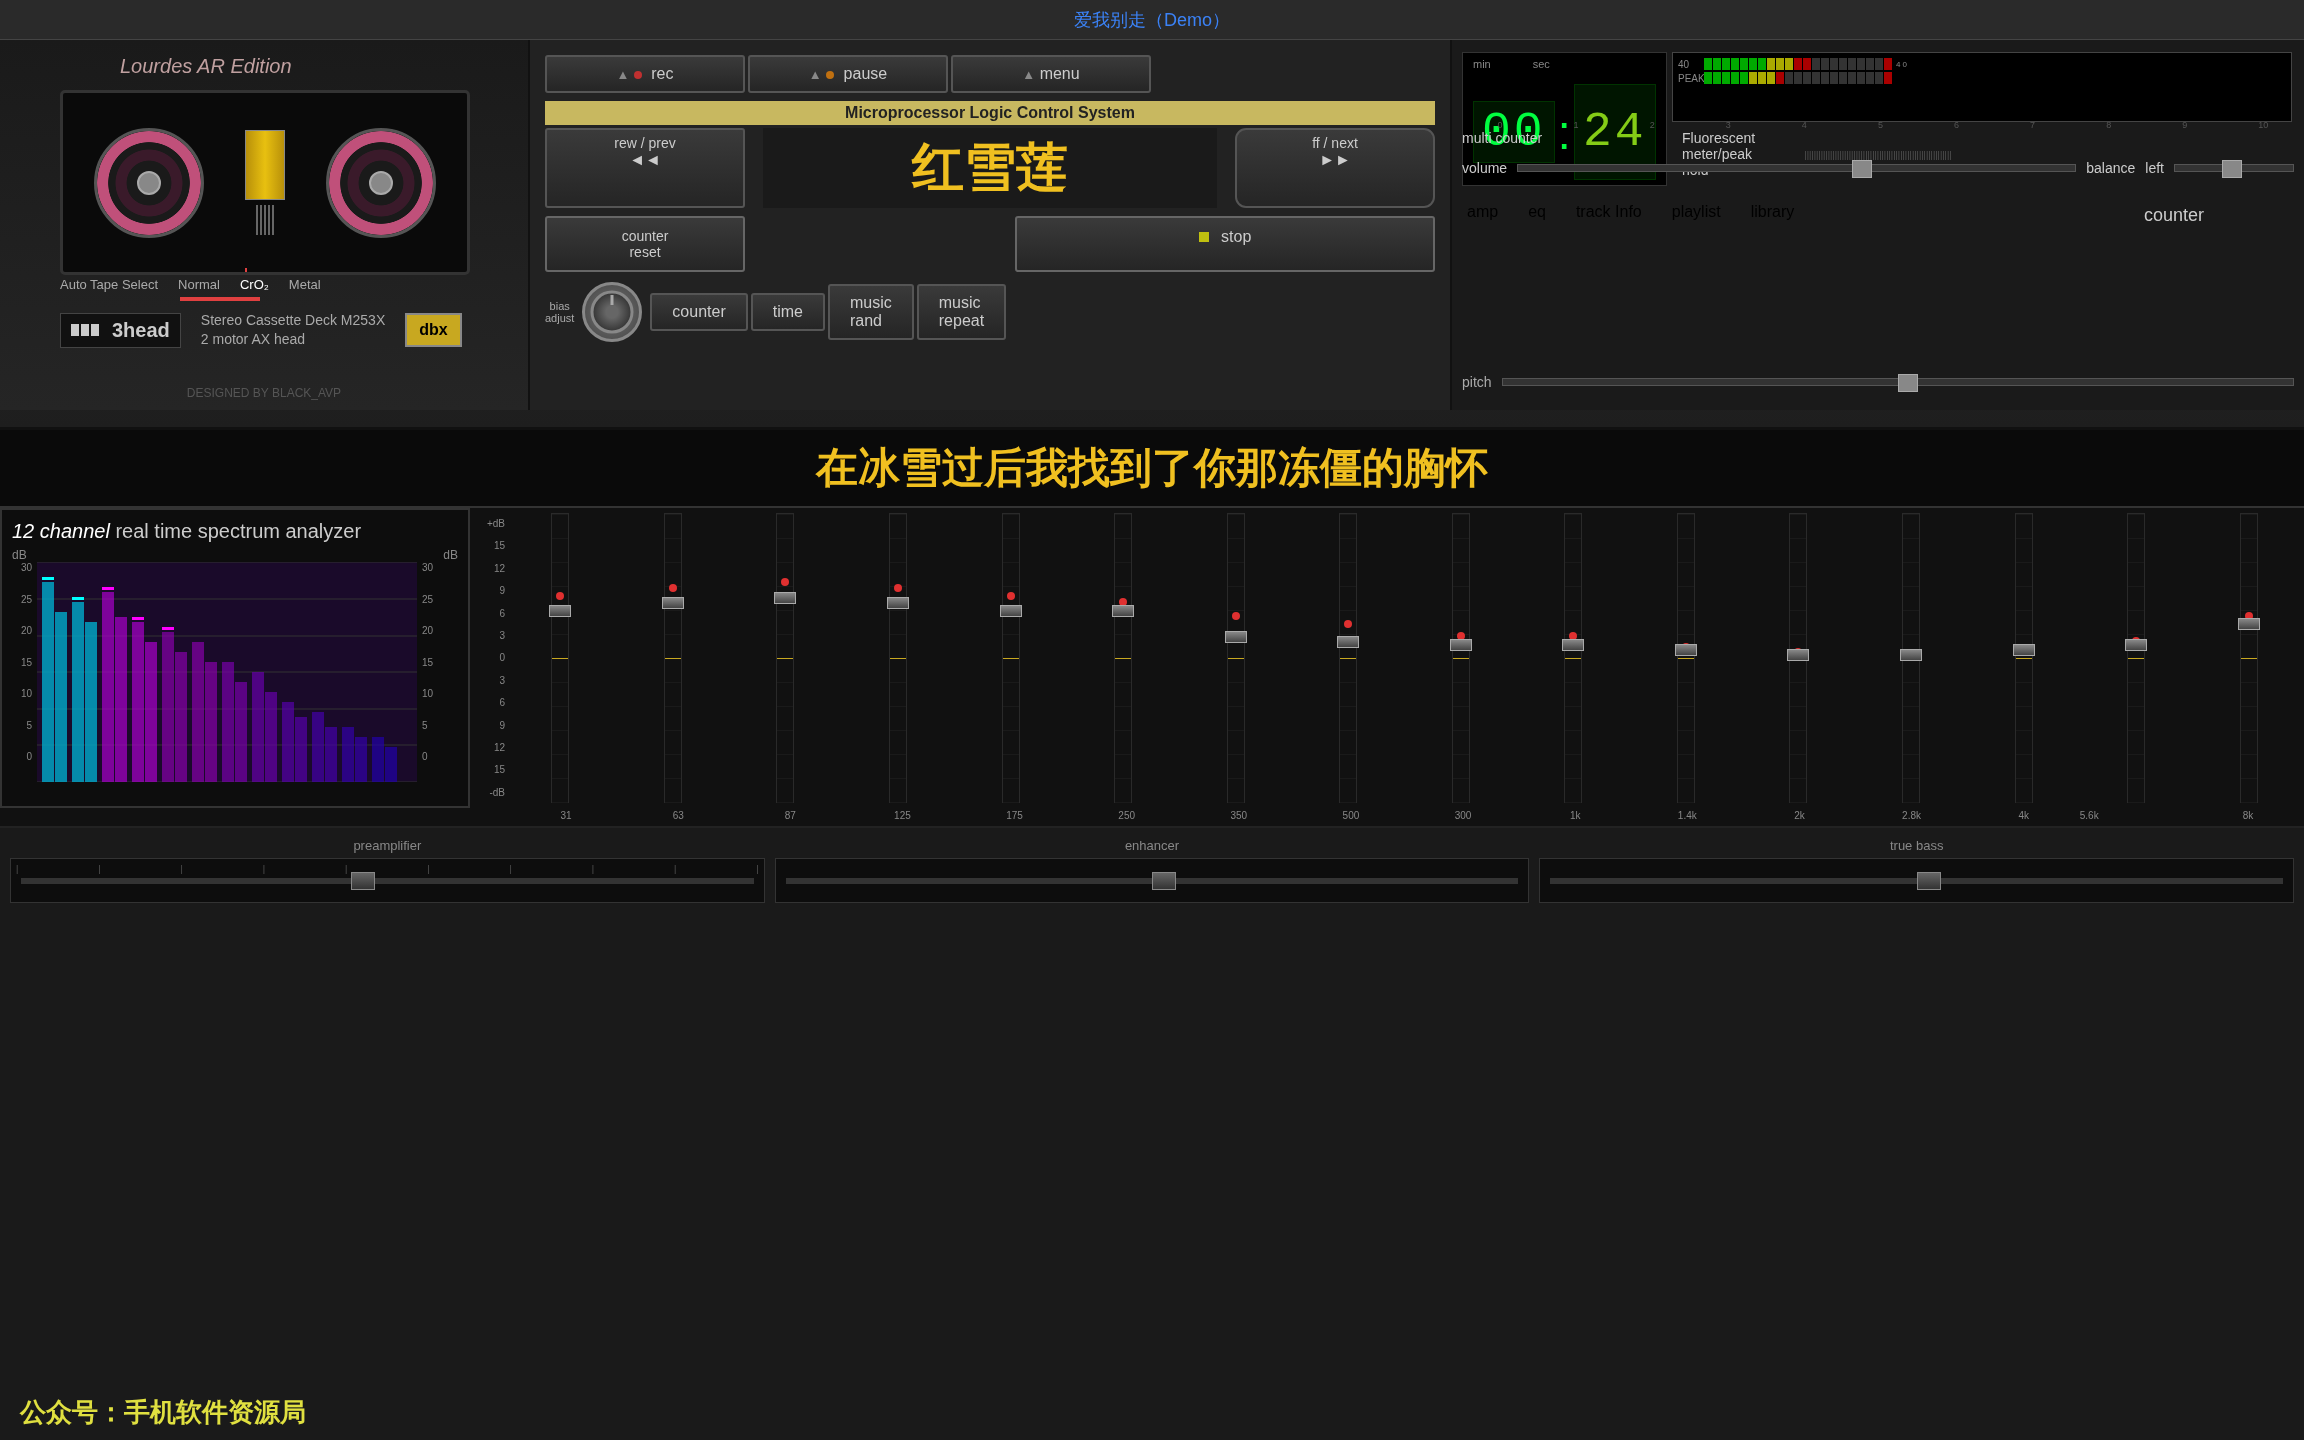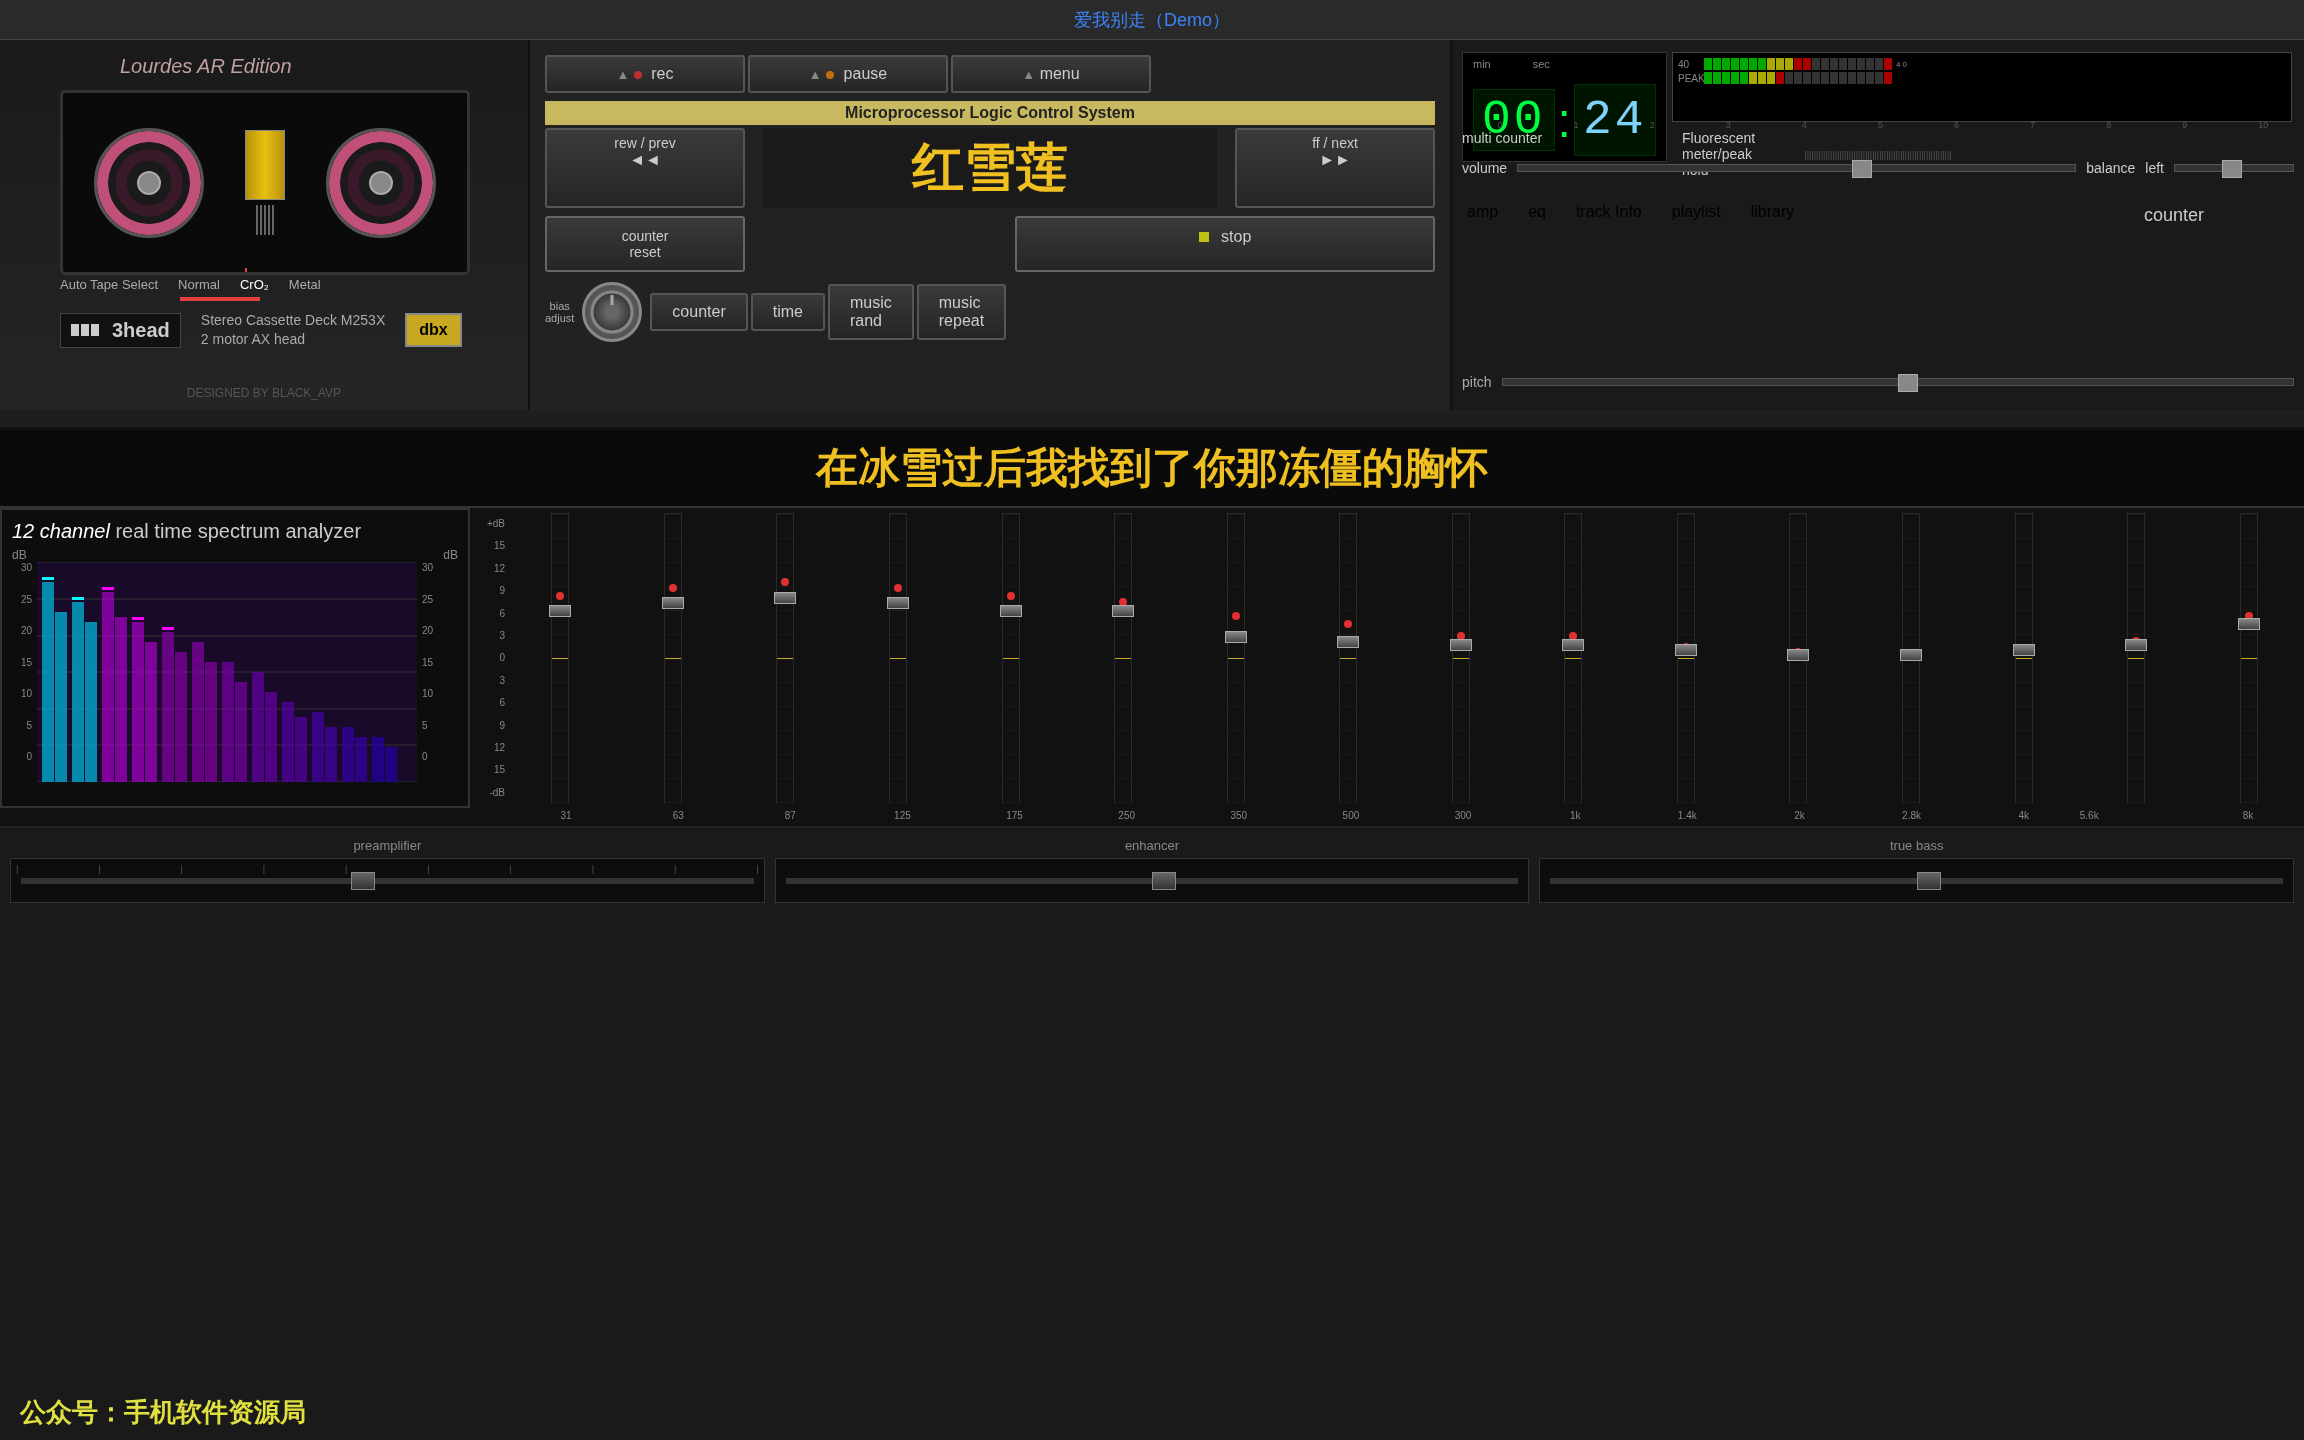--- a/index.html
+++ b/index.html
@@ -242,21 +242,21 @@
       display: flex;
       align-items: center;
       justify-content: center;
     }
     .tape-name-text {
       color: #f0c020;
       font-size: 52px;
       font-weight: bold;
     }
     .btn-rew { width: 200px; background: linear-gradient(180deg, #3a3a3a, #252525); border: 2px solid #555; border-radius: 3px; color: #ccc; font-size: 16px; padding: 8px 0; cursor: pointer; text-align: center; }
-    .btn-ff { width: 200px; background: linear-gradient(180deg, #3a3a3a, #252525); border: 2px solid #555; border-radius: 3px; color: #ccc; font-size: 16px; padding: 8px 0; cursor: pointer; text-align: center; }
+    .btn-ff { width: 200px; background: linear-gradient(180deg, #3a3a3a, #252525); border: 2px solid #555; border-radius: 11px; color: #ccc; font-size: 16px; padding: 8px 0; cursor: pointer; text-align: center; }
 
     
     .counter-stop {
       display: flex;
       gap: 3px;
       padding: 5px 15px;
     }
     .btn-counter-reset {
       width: 200px;
       background: linear-gradient(180deg, #3a3a3a, #252525);
@@ -681,21 +681,21 @@
     </div>
 
     <div style="position:absolute; top:12px; left:10px; background:#000; border:1px solid #333; padding:5px 10px;">
       <div style="display:flex; gap:2px; color:#888; font-size:11px; margin-bottom:14px;">
         <span style="margin-right:40px;">min</span>
         <span>sec</span>
       </div>
       <div style="display:flex; align-items:center; gap:3px;">
         <span style="color:#00ff40; font-family:'Courier New',monospace; font-size:48px; letter-spacing:3px; background:#001500; padding:3px 8px; border:1px solid #003300;">00</span>
         <span style="color:#00ff40; font-size:48px;">:</span>
-        <span style="color:#7dd3fc; font-family:'Courier New',monospace; font-size:48px; letter-spacing:3px; background:#001500; padding:8px 8px; border:1px solid #003300;">24</span>
+        <span style="color:#84cc16; font-family:'Courier New',monospace; font-size:48px; letter-spacing:3px; background:#001500; padding:20px 8px; border:1px solid #003300;">24</span>
       </div>
     </div>
 
     <div style="position:absolute; top:90px; left:10px; display:flex; gap:30px;">
       <span style="color:#ccc; font-size:14px;">multi counter</span>
       <span style="color:#ccc; font-size:14px; margin-left:auto; position:absolute; left:220px;">Fluorescent meter/peak hold</span>
     </div>
 
     <div style="position:absolute; top:80px; left:10px; right:0; display:flex; justify-content:space-around; color:#555; font-size:9px;">
       <span>0</span>

